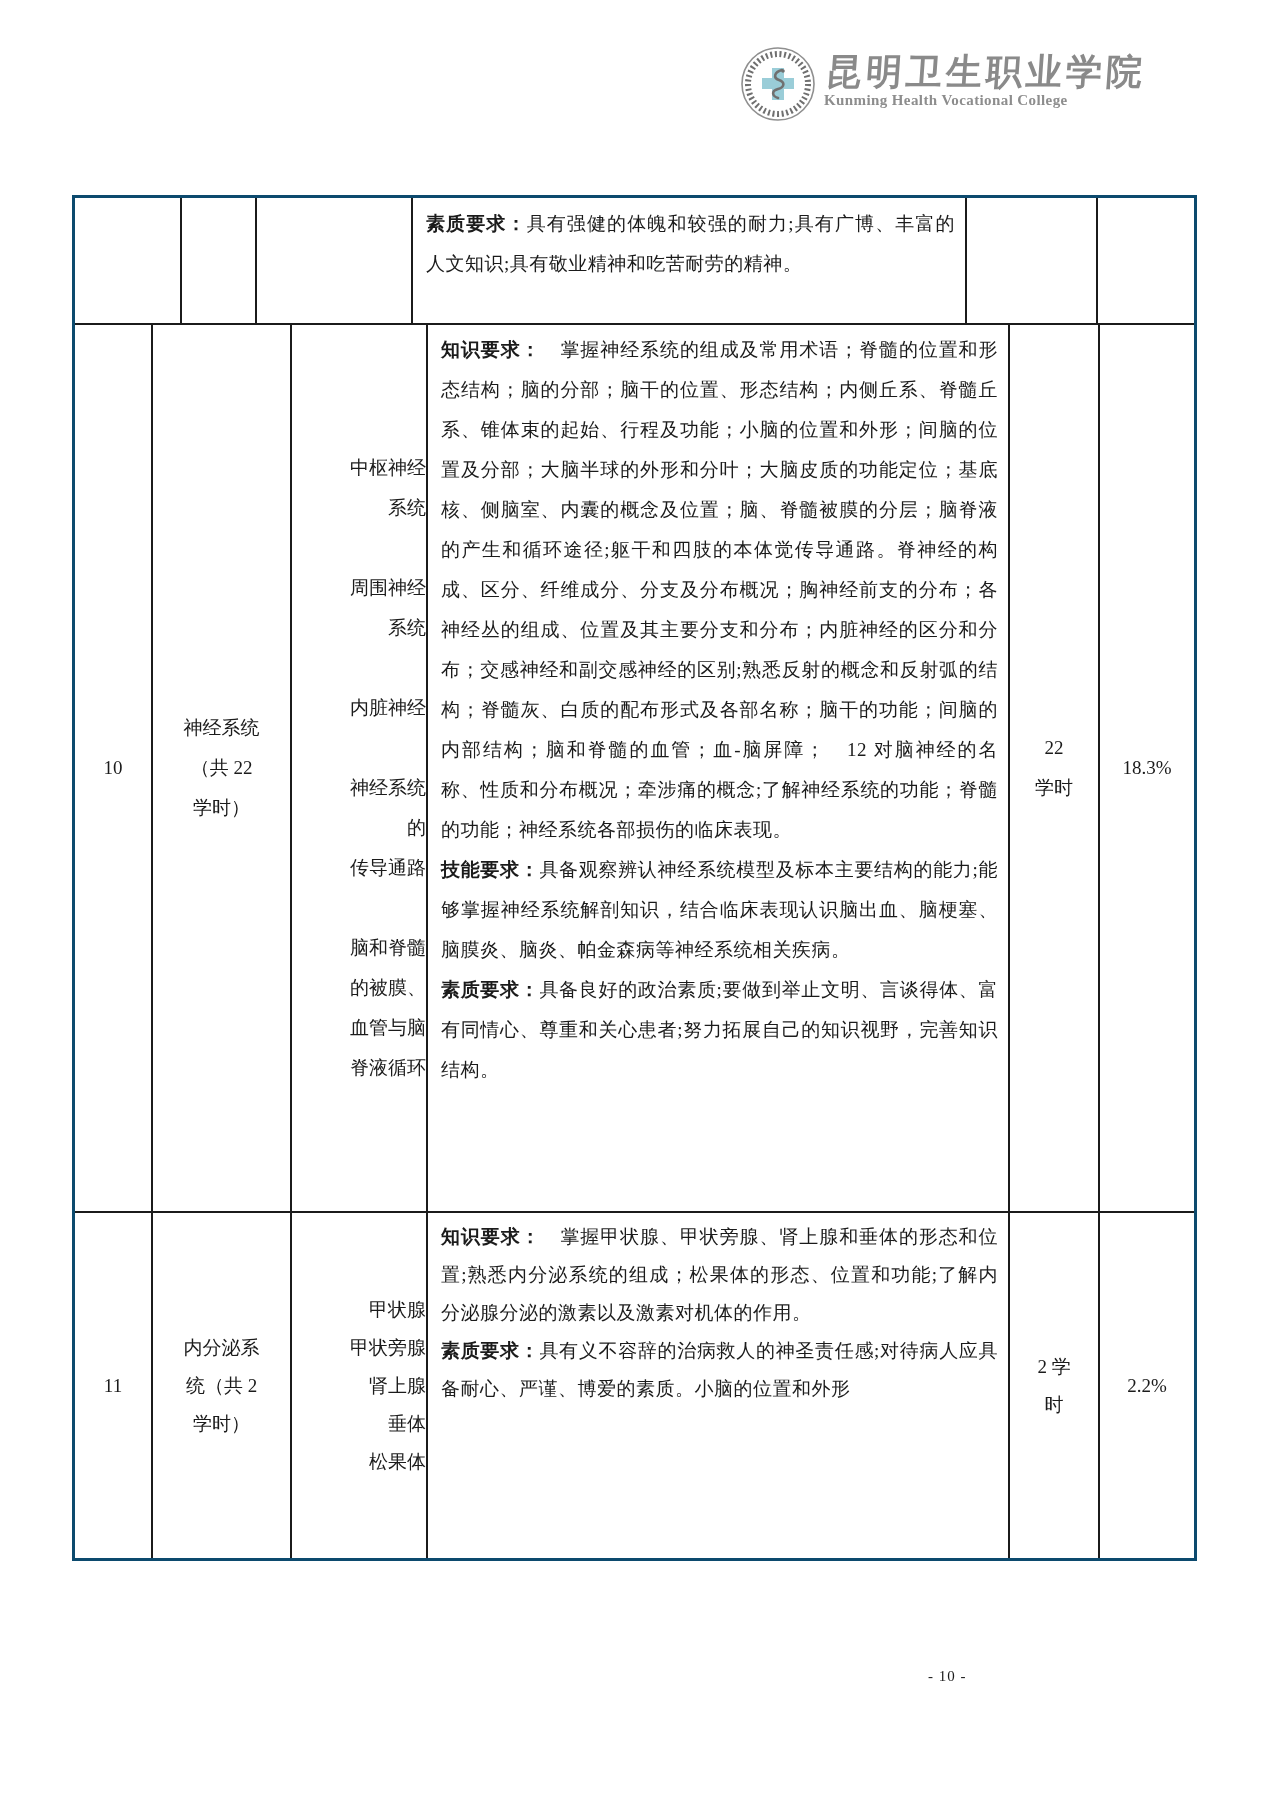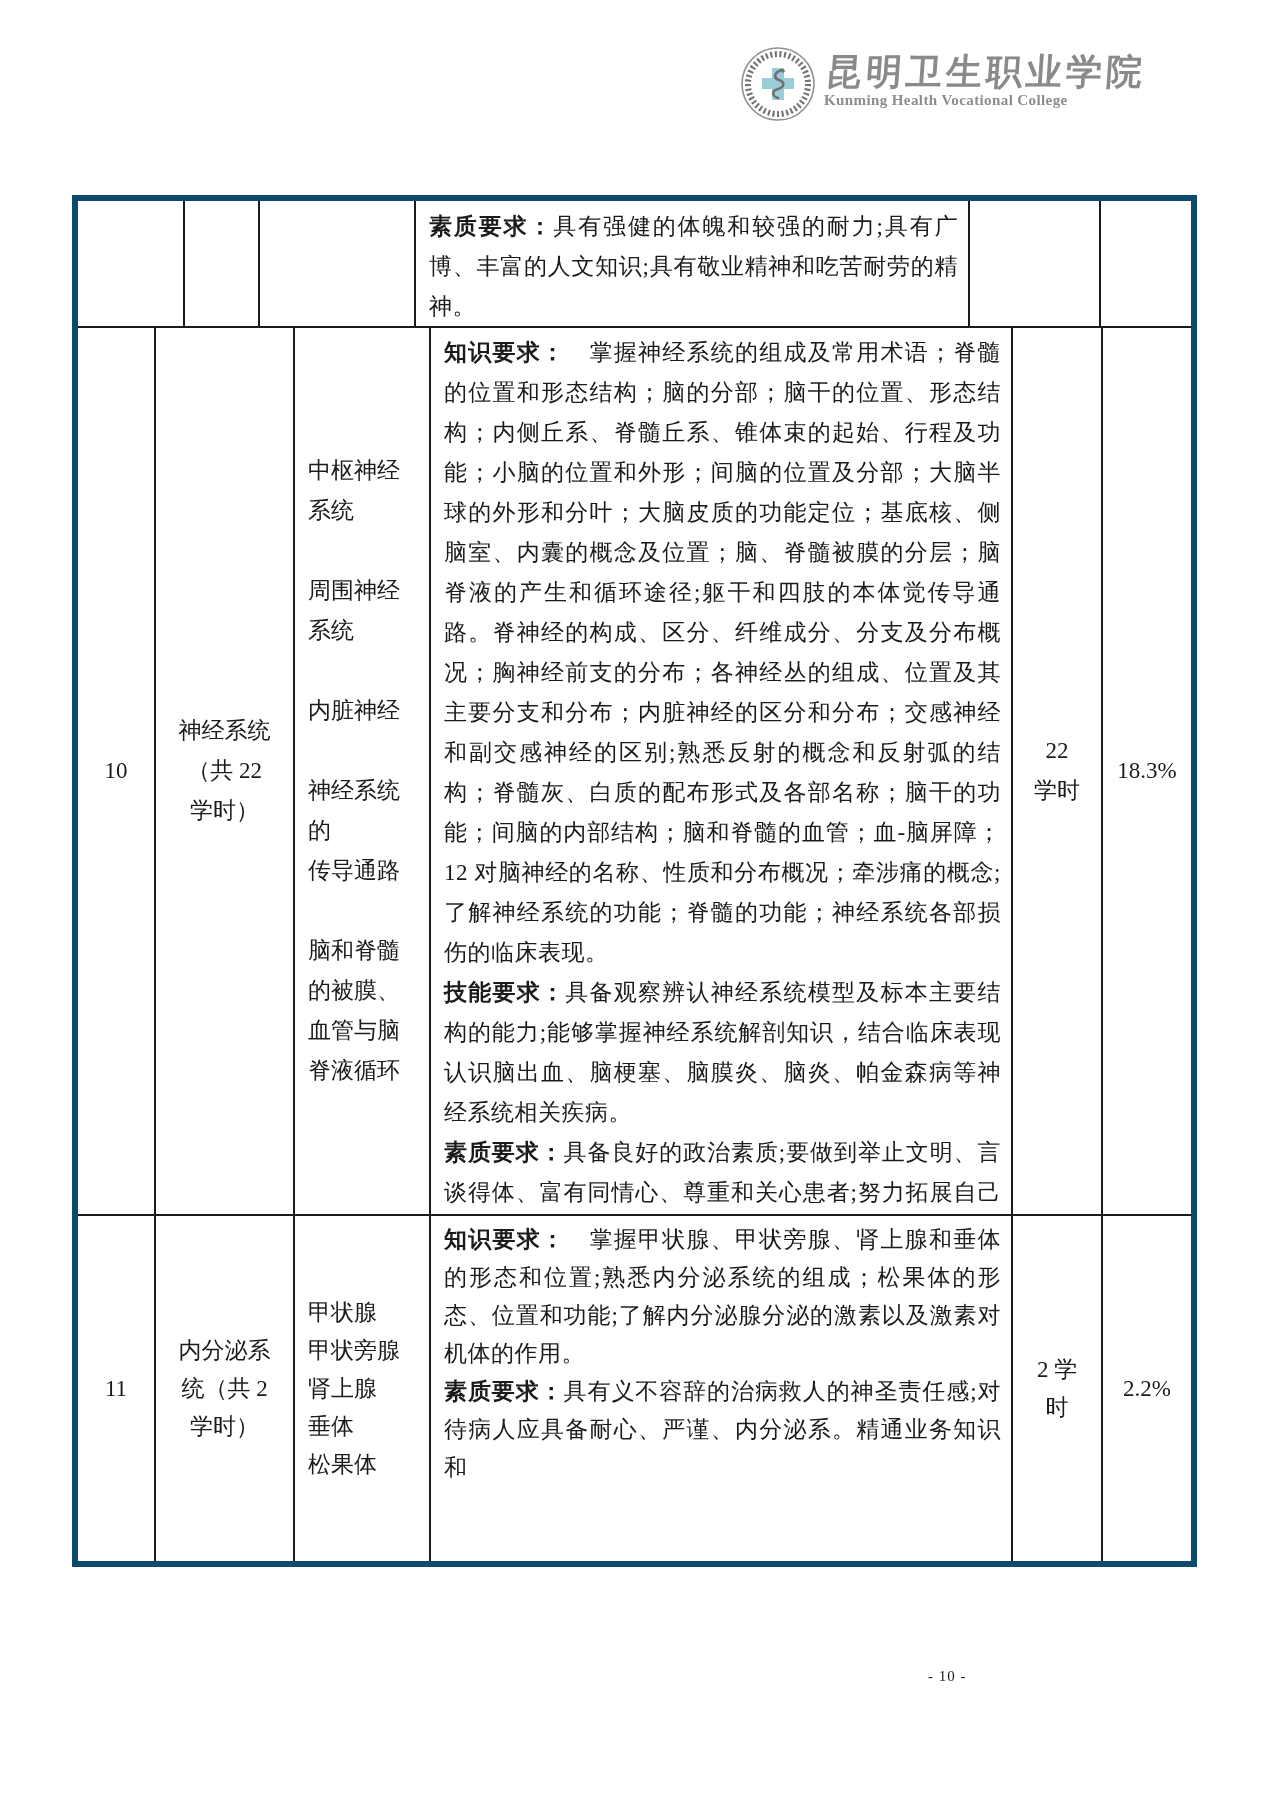--- a/index.html
+++ b/index.html
@@ -22,42 +22,42 @@
   }
   .en-name {
     position:absolute; left:84px; top:50px; width:340px;
     font-size:15px; font-weight:bold; color:#8d8d8d;
     letter-spacing:0.4px; white-space:nowrap;
   }
 
   
   .tbl {
     position:absolute; left:72px; top:195px; width:1125px;
-    border:6px solid #0c4a6e; background:#fff;
-    font-size:23px;
+    border:3px solid #0c4a6e; background:#fff;
+    font-size:19px;
   }
   .trow { display:grid; border-top:2px solid #1b1b1b; }
   .trow:first-child { border-top:none; }
   .row-a  { grid-template-columns:105px 75px 156px 554px 131px 1fr; height:125px; }
   .row-10 { grid-template-columns:76px 139px 136px 582px 90px 1fr;  height:888px; }
   .row-11 { grid-template-columns:76px 139px 136px 582px 90px 1fr;  height:347px; }
   .cell { border-left:2px solid #1b1b1b; overflow:hidden; }
   .cell:first-child { border-left:none;border-radius:27px; }
 
   .c-center {
     display:flex; align-items:center; justify-content:center;
     text-align:center; line-height:40px; white-space:pre-line;
   }
   .row-11 .c-center { line-height:38px; }
 
   .c-topics {
     display:flex; flex-direction:column; justify-content:center;
     padding-left:13px; line-height:40px;
   }
-  .topic { white-space:pre-line; margin-bottom:40px; }
+  .topic { white-space:pre-line; margin-bottom:40px;text-align:right; }
   .topic:last-child { margin-bottom:0; }
   .row-11 .c-topics { line-height:38px; }
   .row-11 .topic { margin-bottom:0; }
 
   .c-req { padding:5px 10px 0 13px; line-height:40px; }
   .row-11 .c-req { line-height:38px; padding-top:5px; }
   .row-a  .c-req { padding-top:6px; }
   .c-req p { text-align:justify; text-justify:inter-character; letter-spacing:0.5px; }
   .req-label { font-weight:bold; }
 
@@ -134,21 +134,21 @@
 学时）</div>
     <div class="cell c-topics">
       <div class="topic">甲状腺</div>
       <div class="topic">甲状旁腺</div>
       <div class="topic">肾上腺</div>
       <div class="topic">垂体</div>
       <div class="topic">松果体</div>
     </div>
     <div class="cell c-req">
       <p><span class="req-label">知识要求：</span><span>　掌握甲状腺、甲状旁腺、肾上腺和垂体的形态和位置;熟悉内分泌系统的组成；松果体的形态、位置和功能;了解内分泌腺分泌的激素以及激素对机体的作用。</span></p>
-      <p><span class="req-label">素质要求：</span><span>具有义不容辞的治病救人的神圣责任感;对待病人应具备耐心、严谨、内分泌系。精通业务知识和</span></p>
+      <p><span class="req-label">素质要求：</span><span>具有义不容辞的治病救人的神圣责任感;对待病人应具备耐心、严谨、博爱的素质。小脑的位置和外形</span></p>
     </div>
     <div class="cell c-center num">2 学
 时</div>
     <div class="cell c-center num">2.2%</div>
   </div>
 
 </div>
 
 <div class="pageno num">- 10 -</div>
 

